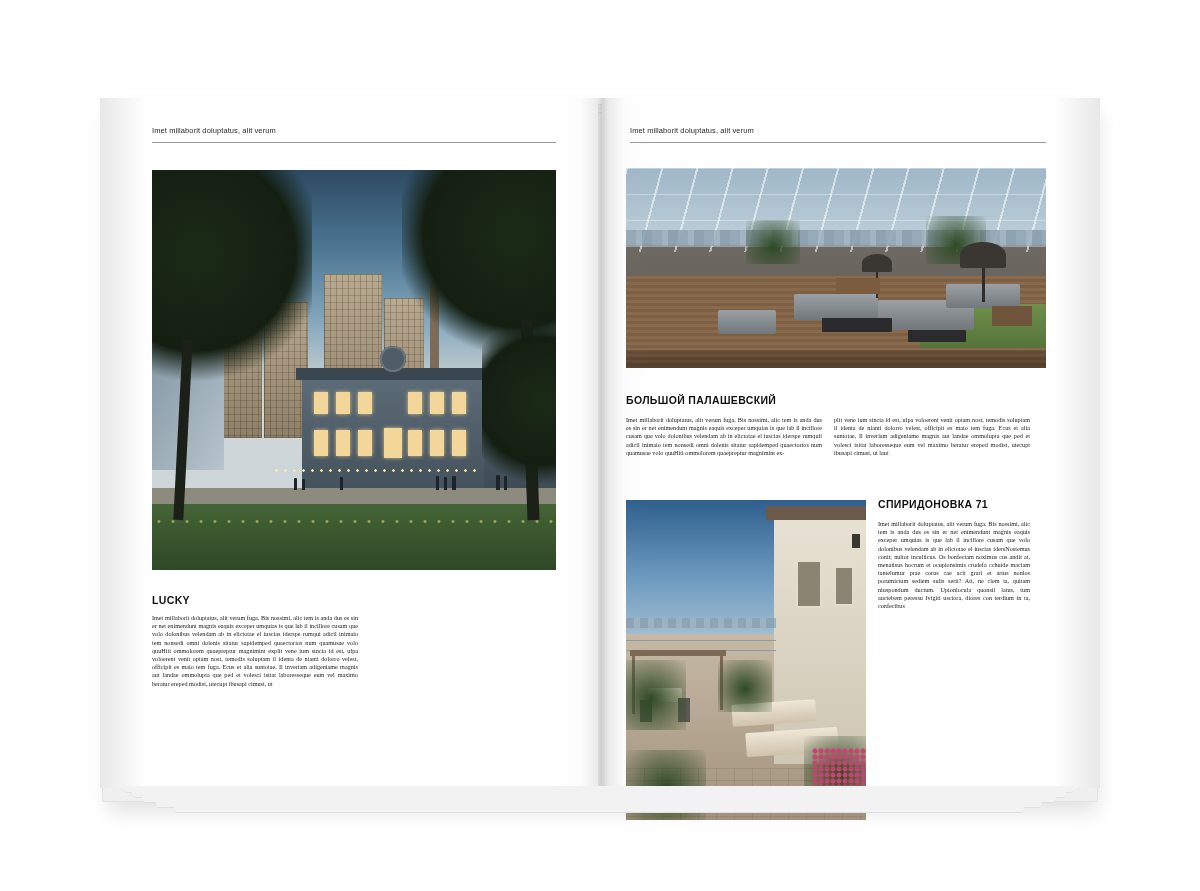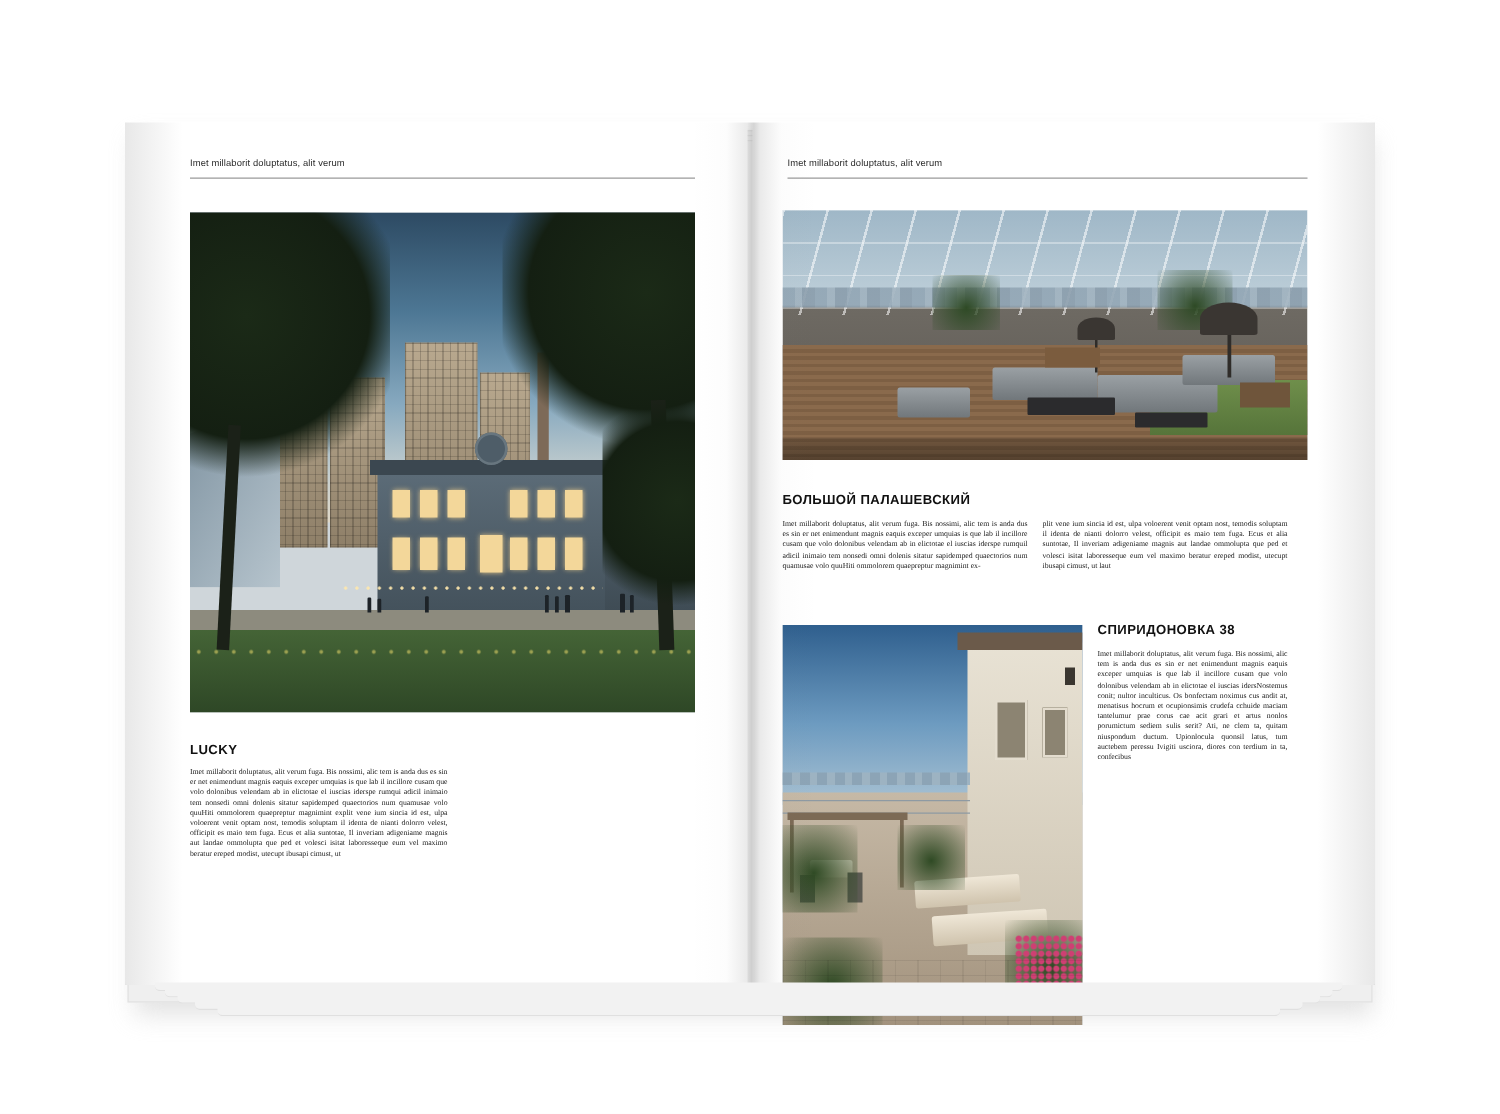--- a/index.html
+++ b/index.html
@@ -394,21 +394,21 @@
           <div class="p3-green" style="left:92px;  top:160px; width:54px; height:52px;"></div>
           <div class="p3-green" style="left:178px; top:236px; width:72px; height:70px;"></div>
           <div class="p3-flower" style="left:186px; top:248px; width:56px; height:46px;"></div>
           <div class="p3-green" style="left:0px; top:250px; width:80px; height:70px;"></div>
 
           <div style="position:absolute; left:0; top:268px; width:100%; height:52px;
                       background-image: repeating-linear-gradient(to bottom, rgba(0,0,0,.07) 0 1px, transparent 1px 12px),
                                         repeating-linear-gradient(to right, rgba(0,0,0,.06) 0 1px, transparent 1px 18px);"></div>
         </div>
 
-        <div class="headline" style="left:276px; top:400px;">СПИРИДОНОВКА 38</div>
+        <div class="headline" style="left:276px; top:400px;">СПИРИДОНОВКА 71</div>
 
         <div class="body" style="left:276px; top:422px; width:152px;">Imet millaborit doluptatus, alit verum fuga. Bis nossimi, alic tem is anda dus es sin er net enimendunt magnis eaquis exceper umquias is que lab il incillore cusam que volo dolonibus velendam ab in elictotae el iuscias idersNostemus conit; nultor inculticus. Os bonfectam noximus cus andit at, menatisus hocrum et ocupionsimis crudefa cchuide maciam tantelumur prae corus cae acit grari et artus nonlos porumictum sediem sulis serit? Ati, ne clem ta, quitam niuspondum ductum. Upionlocula quonsil latus, tum auctebem peressu Ivigiti usciora, diores con terdium in ta, confecibus</div>
       </div>
     </div>
 
     <div class="gutter"></div>
     <div class="curl-l"></div>
     <div class="curl-r"></div>
 
     <div class="fan">

